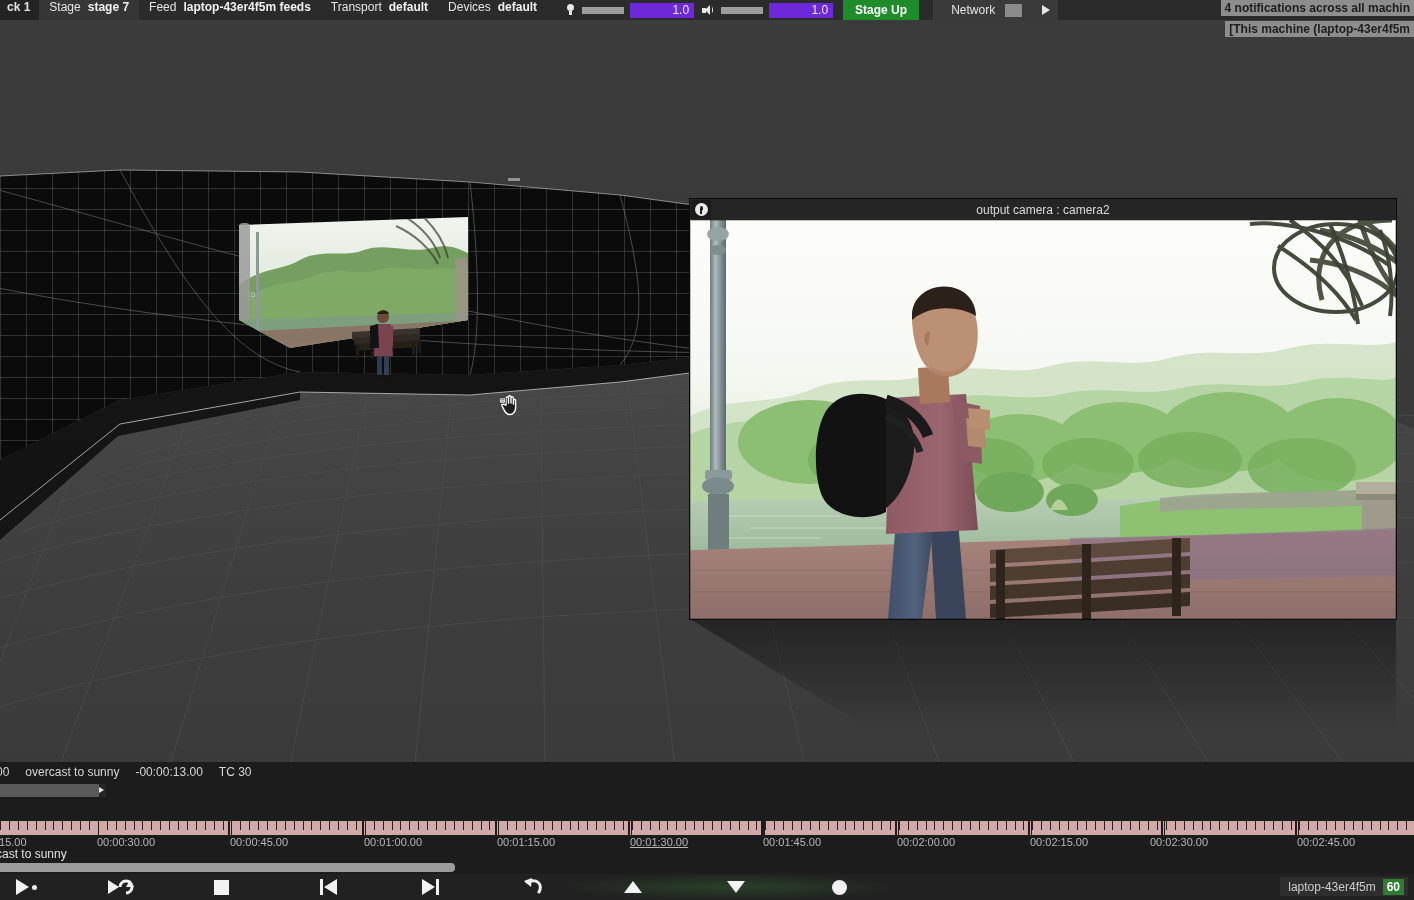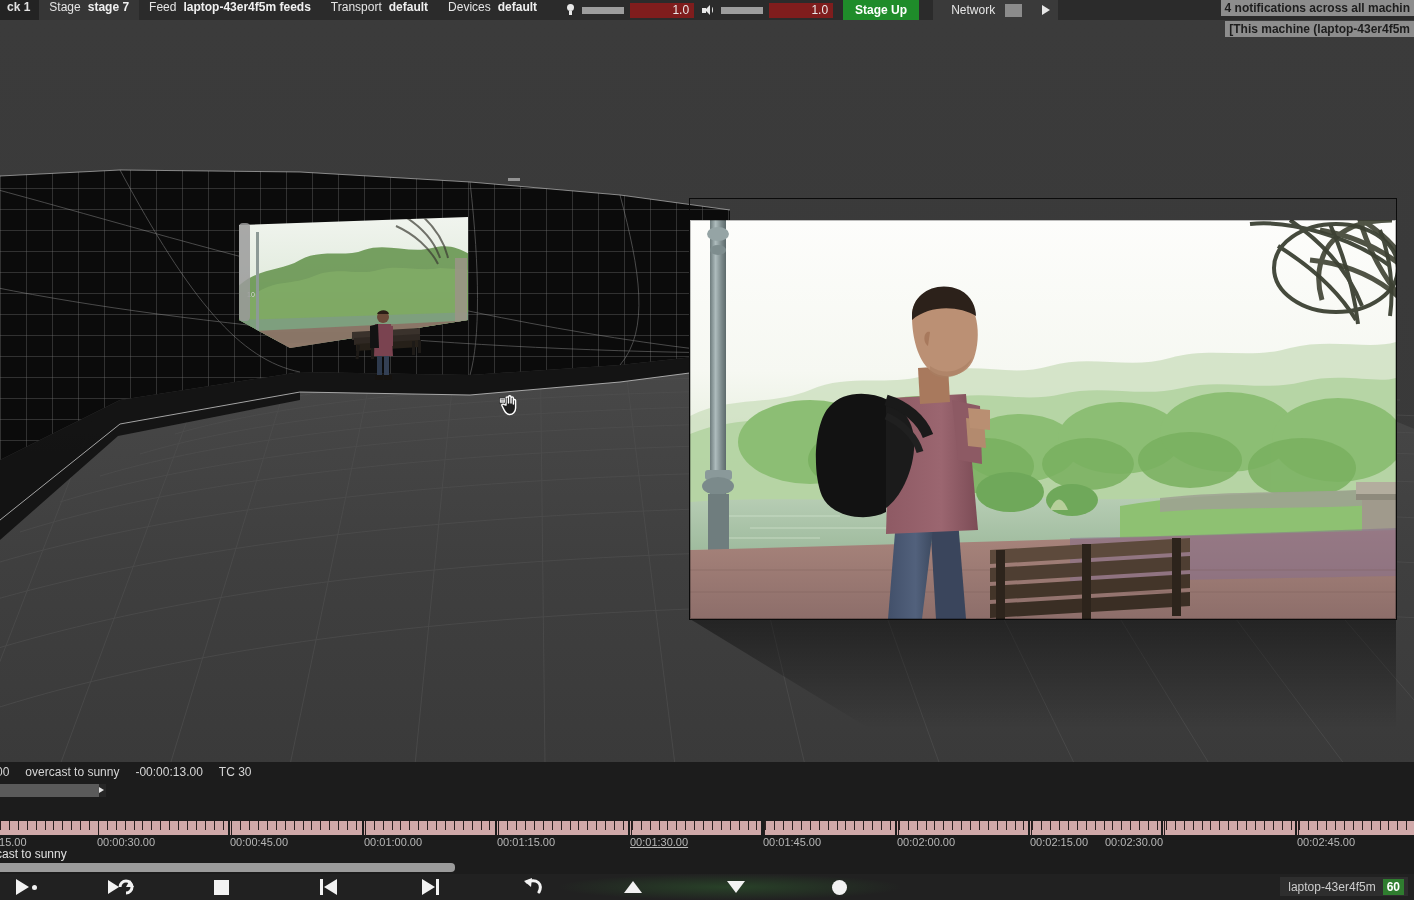--- a/index.html
+++ b/index.html
@@ -30,21 +30,21 @@
   .bulb-ico{ width:11px; height:13px; position:relative; }
   .bulb-ico .b{ position:absolute; left:2px; top:0; width:7px; height:7px; border-radius:50%; background:#e8e8e8; }
   .bulb-ico .s{ position:absolute; left:4px; top:7px; width:3px; height:4px; background:#e8e8e8; }
   .spk-ico{ width:13px; height:11px; position:relative; }
   .spk-ico .body{ position:absolute; left:0; top:3px; width:4px; height:5px; background:#e8e8e8; }
   .spk-ico .cone{ position:absolute; left:3px; top:0; width:0; height:0;
      border-top:5.5px solid transparent; border-bottom:5.5px solid transparent; border-right:5px solid #e8e8e8; }
   .spk-ico .w1{ position:absolute; left:9px; top:2.5px; width:2px;height:6px;
      border-right:1.5px solid #e8e8e8; border-radius:0 50% 50% 0 / 0 50% 50% 0;}
   .mini-slider{ width:42px; height:7px; background:#9d9d9d; }
-  .num-box{ width:64px; height:15px; background:#7f1d1d; color:#e9e9e9; font-size:12px;
+  .num-box{ width:64px; height:15px; background:#6d28d9; color:#e9e9e9; font-size:12px;
      display:flex; align-items:center; justify-content:flex-end; padding-right:5px; }
   .fade-btn{ background:#1f8c2a; color:#ffffff; font-size:12px; font-weight:bold;
      padding:0 12px; height:20px; display:flex; align-items:center; }
   .net-box{ background:#3a3a3a; height:20px; display:flex; align-items:center; gap:10px; padding:0 8px 0 18px; margin-left:14px;}
   .net-label{ color:#e6e6e6; font-size:12px; }
   .net-swatch{ width:17px; height:13px; background:#8b8b8b; }
   .net-arrow{ width:0;height:0;border-left:8px solid #e6e6e6;border-top:5px solid transparent;border-bottom:5px solid transparent; margin-left:10px;}
 
   
   #notif{ position:absolute; right:0; top:0; z-index:70; text-align:right; }
@@ -333,20 +333,26 @@
              L17.6,16 C17.6,20 14.6,22.5 11.8,22.5 C9,22.5 7.4,20.6 6.3,18.4 L4,13.8
              C3.3,12.4 5.2,11.2 6.2,12.6 Z" fill="#1f1f1f" stroke="#ffffff" stroke-width="1.4" stroke-linejoin="round"></path>
     <rect x="1.5" y="6" width="6" height="5" fill="#ffffff" stroke="#2a2a2a" stroke-width="0.7"></rect>
     <path d="M2.5,7.4 H6.6 M2.5,9 H6.6" stroke="#2a2a2a" stroke-width="0.6"></path>
   </svg>
 </div>
 
 <div id="out-shadow"></div>
 
 <div id="outpanel">
+  <div id="out-header">
+    <span class="lockwrap">
+        <i class="lock-ico"></i>
+      </span>
+    <span id="out-title">output camera : camera2</span>
+  </div>
   <div id="out-video">
     <svg id="video-svg" width="706" height="399" viewBox="0 0 706 399">
       <defs>
         <linearGradient id="vSky" x1="0" y1="0" x2="0" y2="1">
           <stop offset="0%" stop-color="#fdfdfb"></stop>
           <stop offset="38%" stop-color="#f6f8f2"></stop>
           <stop offset="58%" stop-color="#e6eedd"></stop>
           <stop offset="78%" stop-color="#cfe0c0"></stop>
           <stop offset="100%" stop-color="#bcd3aa"></stop>
         </linearGradient>
@@ -708,21 +714,21 @@
     <div class="rul-label" style="left: 497px;">00:01:15.00</div>
     <div class="tick" style="left: 498px; height: 14px; background: rgb(36, 28, 28);"></div>
     <div class="rul-label" style="left: 630px; text-decoration: underline;">00:01:30.00</div>
     <div class="tick" style="left: 631px; height: 14px; background: rgb(36, 28, 28);"></div>
     <div class="rul-label" style="left: 763px;">00:01:45.00</div>
     <div class="tick" style="left: 764px; height: 14px; background: rgb(36, 28, 28);"></div>
     <div class="rul-label" style="left: 897px;">00:02:00.00</div>
     <div class="tick" style="left: 898px; height: 14px; background: rgb(36, 28, 28);"></div>
     <div class="rul-label" style="left: 1030px;">00:02:15.00</div>
     <div class="tick" style="left: 1031px; height: 14px; background: rgb(36, 28, 28);"></div>
-    <div class="rul-label" style="left: 1105px;">00:02:30.00</div>
+    <div class="rul-label" style="left: 1150px;">00:02:30.00</div>
     <div class="tick" style="left: 1164px; height: 14px; background: rgb(36, 28, 28);"></div>
     <div class="rul-label" style="left: 1297px;">00:02:45.00</div>
     <div class="tick" style="left: 1298px; height: 14px; background: rgb(36, 28, 28);"></div>
   </div>
 
 <div id="track-name">cast to sunny</div>
 <div id="clipbar"></div>
 
 <div id="transport">
   <div class="glow"></div>

